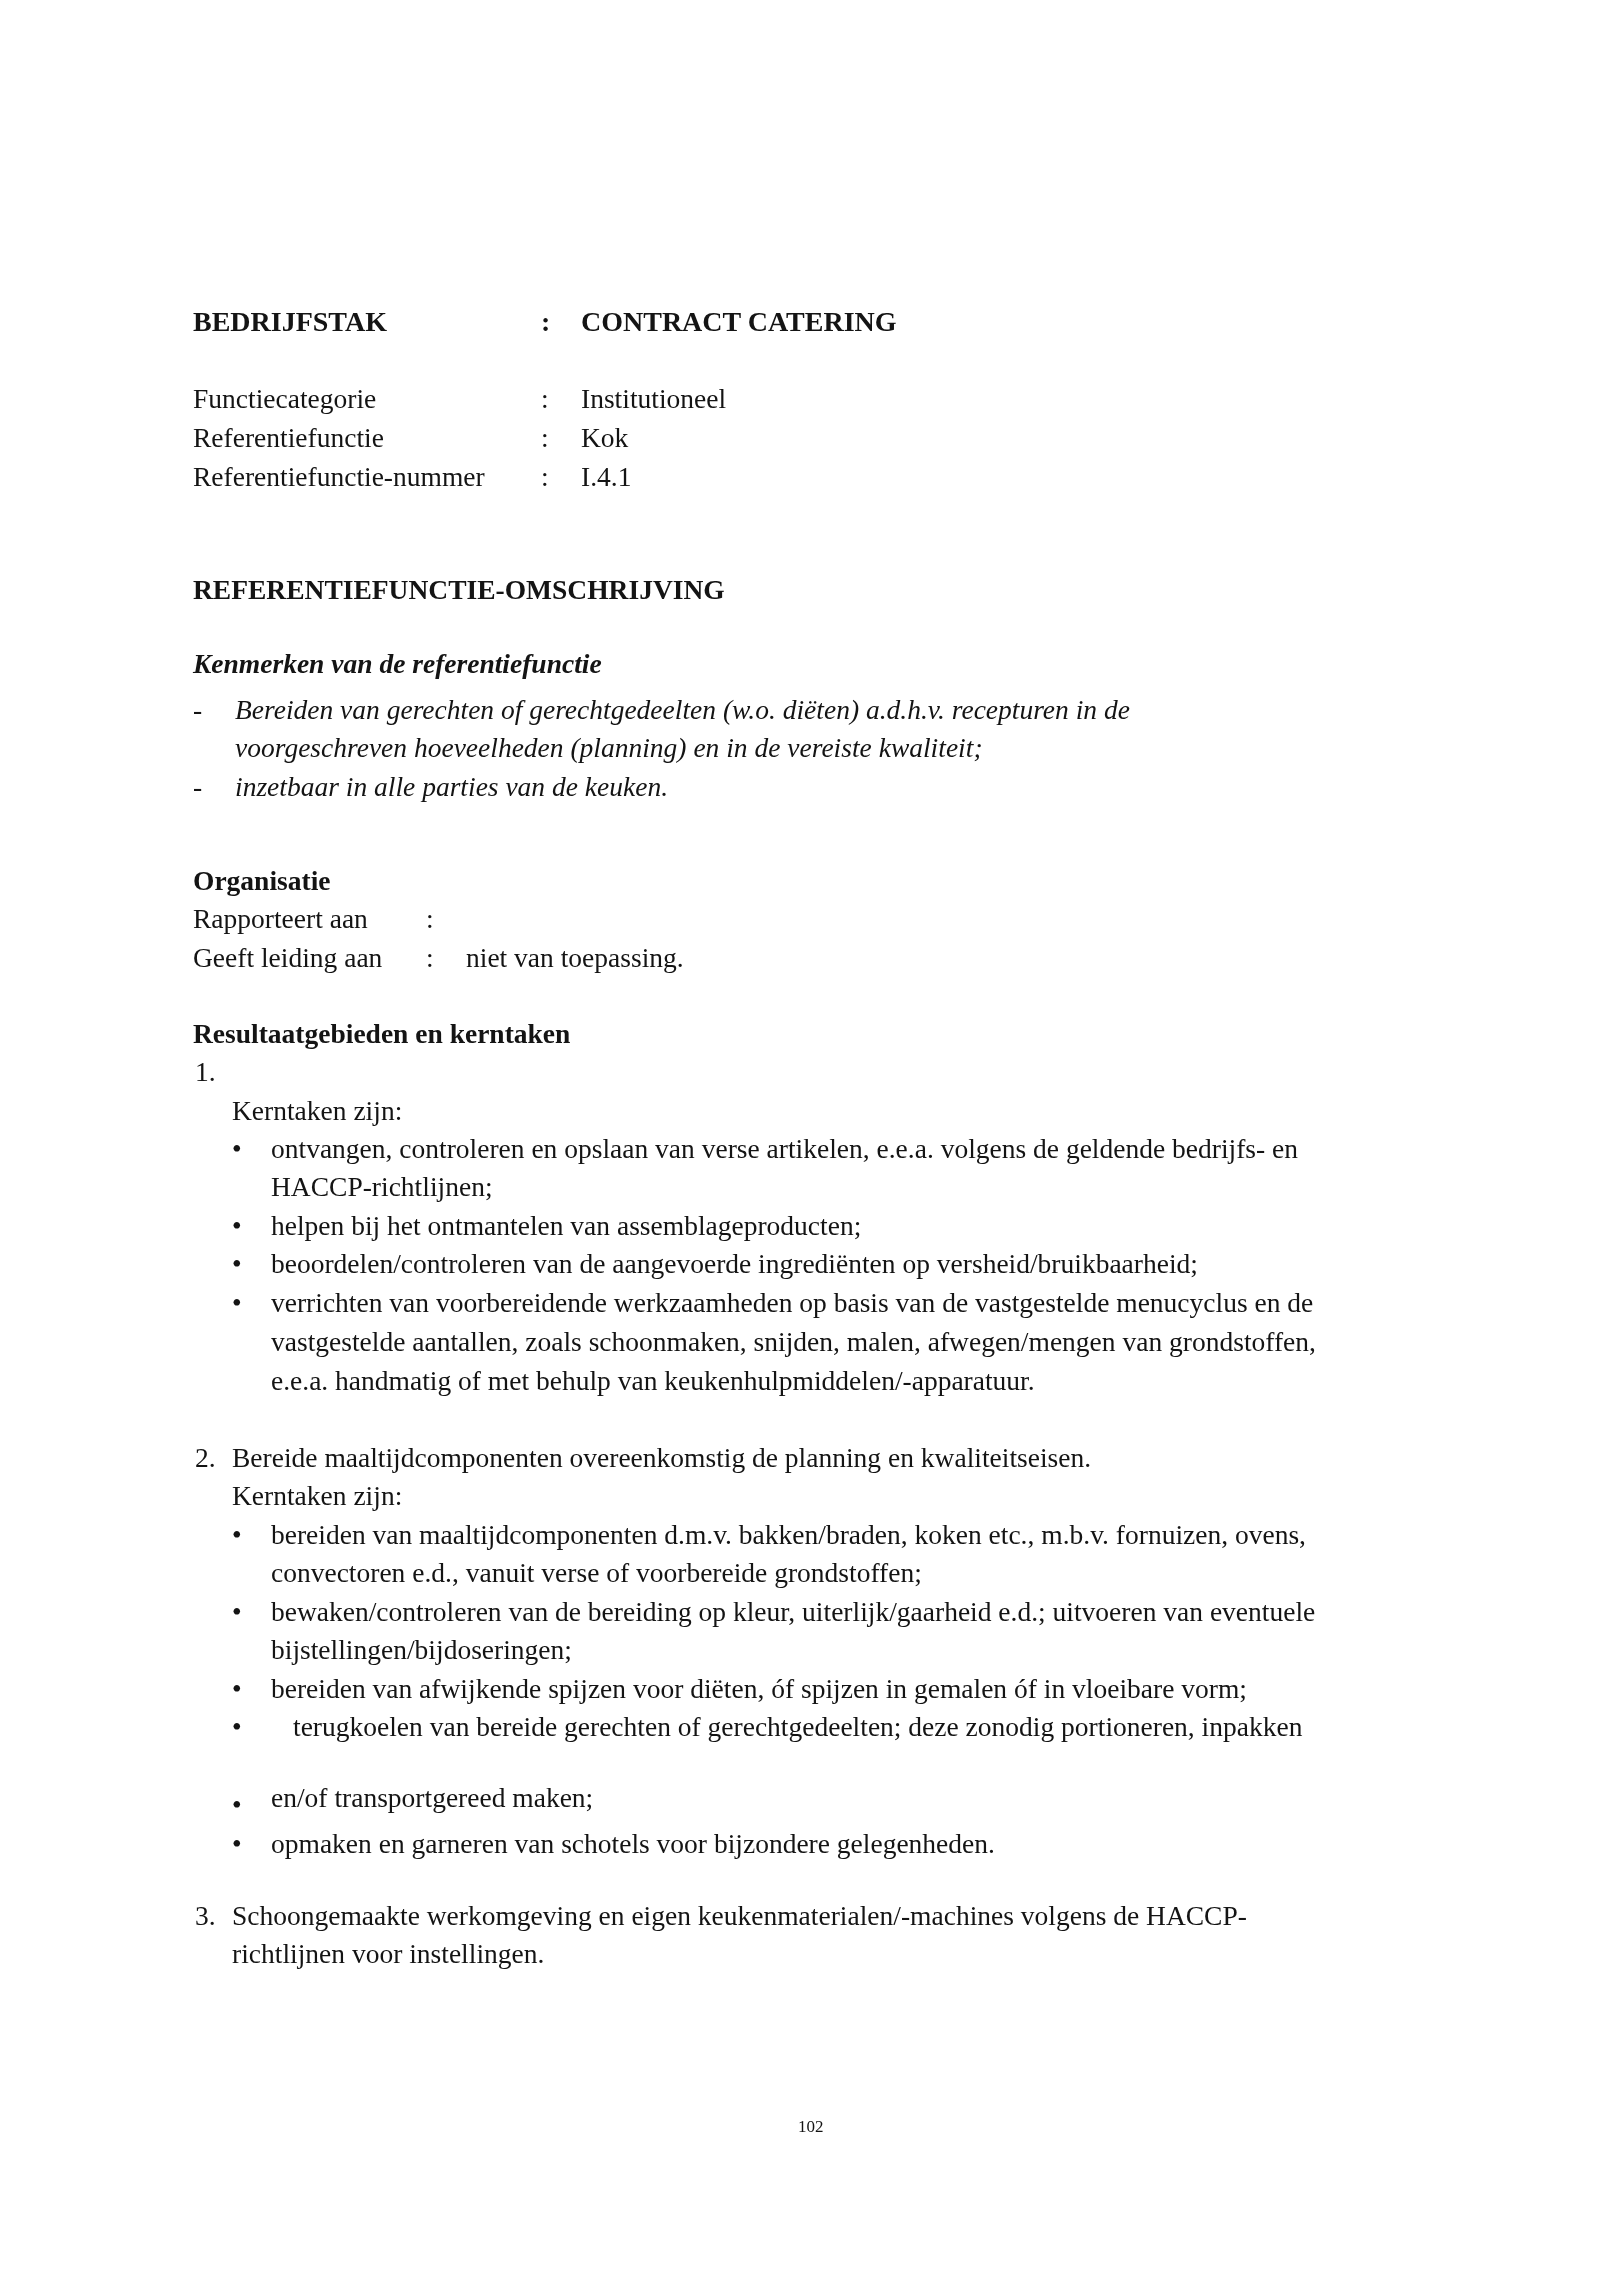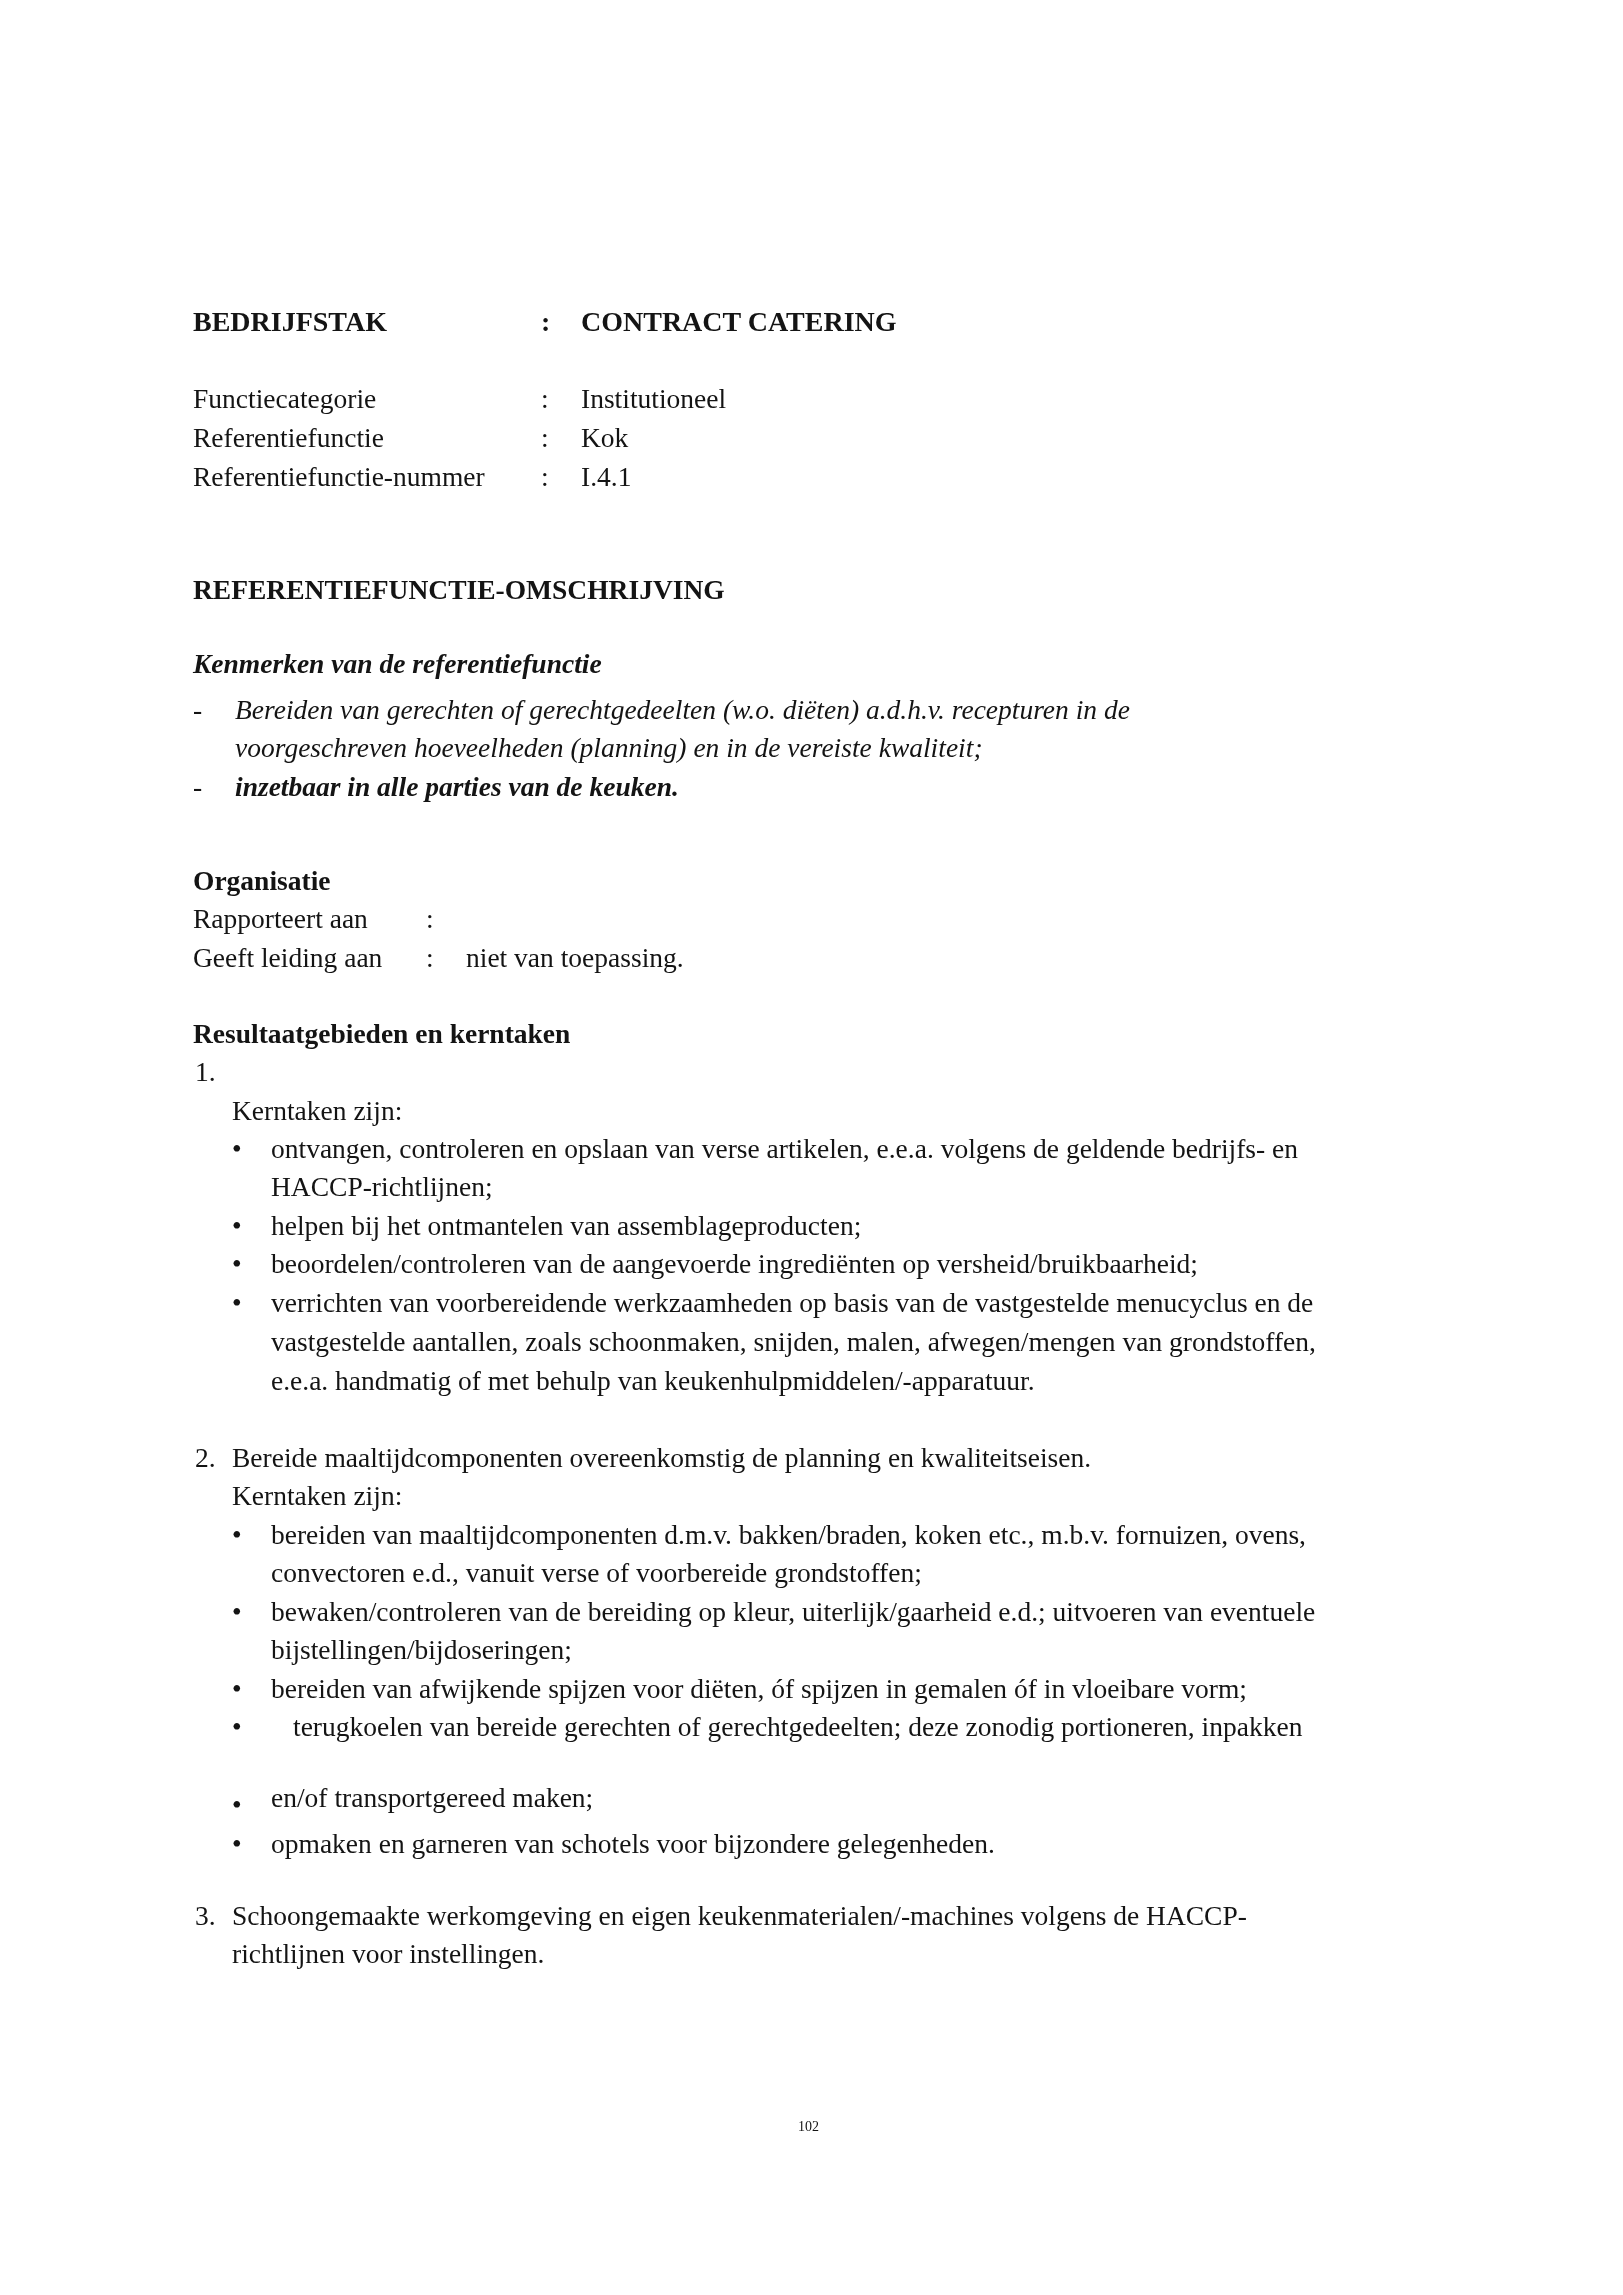--- a/index.html
+++ b/index.html
@@ -4,21 +4,21 @@
 <style>
   html, body { margin: 0; padding: 0; background: #ffffff; }
   body { width: 1623px; height: 2295px; position: relative; overflow: hidden;
          font-family: "Liberation Serif", "DejaVu Serif", serif; color: #141414; }
   .page { position: absolute; left: 0; top: 0; width: 1623px; height: 2295px; background: #fff; }
   .ln { position: absolute; white-space: pre; font-size: 27.5px; line-height: 39px; height: 39px; }
   .b { font-weight: bold; }
   .i { font-style: italic; }
   .bi { font-weight: bold; font-style: italic; }
   .big { font-size: 28px; }
-  .pagenum { font-size: 14px; }
+  .pagenum { font-size: 17px; }
 </style>
 </head>
 <body>
 
 <div class="page">
 
   <div class="ln b big" style="left:193px;top:302px;">BEDRIJFSTAK</div>
   <div class="ln b big" style="left:541px;top:302px;">:</div>
   <div class="ln b big" style="left:581px;top:302px;">CONTRACT CATERING</div>
 
@@ -34,21 +34,21 @@
   <div class="ln" style="left:541px;top:457px;">:</div>
   <div class="ln" style="left:581px;top:457px;">I.4.1</div>
 
   <div class="ln b" style="left:193px;top:570px;">REFERENTIEFUNCTIE-OMSCHRIJVING</div>
 
   <div class="ln bi" style="left:193px;top:644px;">Kenmerken van de referentiefunctie</div>
   <div class="ln i" style="left:193px;top:690px;">-</div>
   <div class="ln i" style="left:235px;top:690px;">Bereiden van gerechten of gerechtgedeelten (w.o. diëten) a.d.h.v. recepturen in de</div>
   <div class="ln i" style="left:235px;top:728px;">voorgeschreven hoeveelheden (planning) en in de vereiste kwaliteit;</div>
   <div class="ln i" style="left:193px;top:767px;">-</div>
-  <div class="ln i" style="left:235px;top:767px;font-weight:bold;">inzetbaar in alle parties van de keuken.</div>
+  <div class="ln i" style="left:235px;top:767px;">inzetbaar in alle parties van de keuken.</div>
 
   <div class="ln b" style="left:193px;top:861px;">Organisatie</div>
   <div class="ln" style="left:193px;top:899px;">Rapporteert aan</div>
   <div class="ln" style="left:426px;top:899px;">:</div>
   <div class="ln" style="left:193px;top:938px;">Geeft leiding aan</div>
   <div class="ln" style="left:426px;top:938px;">:</div>
   <div class="ln" style="left:466px;top:938px;">niet van toepassing.</div>
 
   <div class="ln b" style="left:193px;top:1014px;">Resultaatgebieden en kerntaken</div>
 

